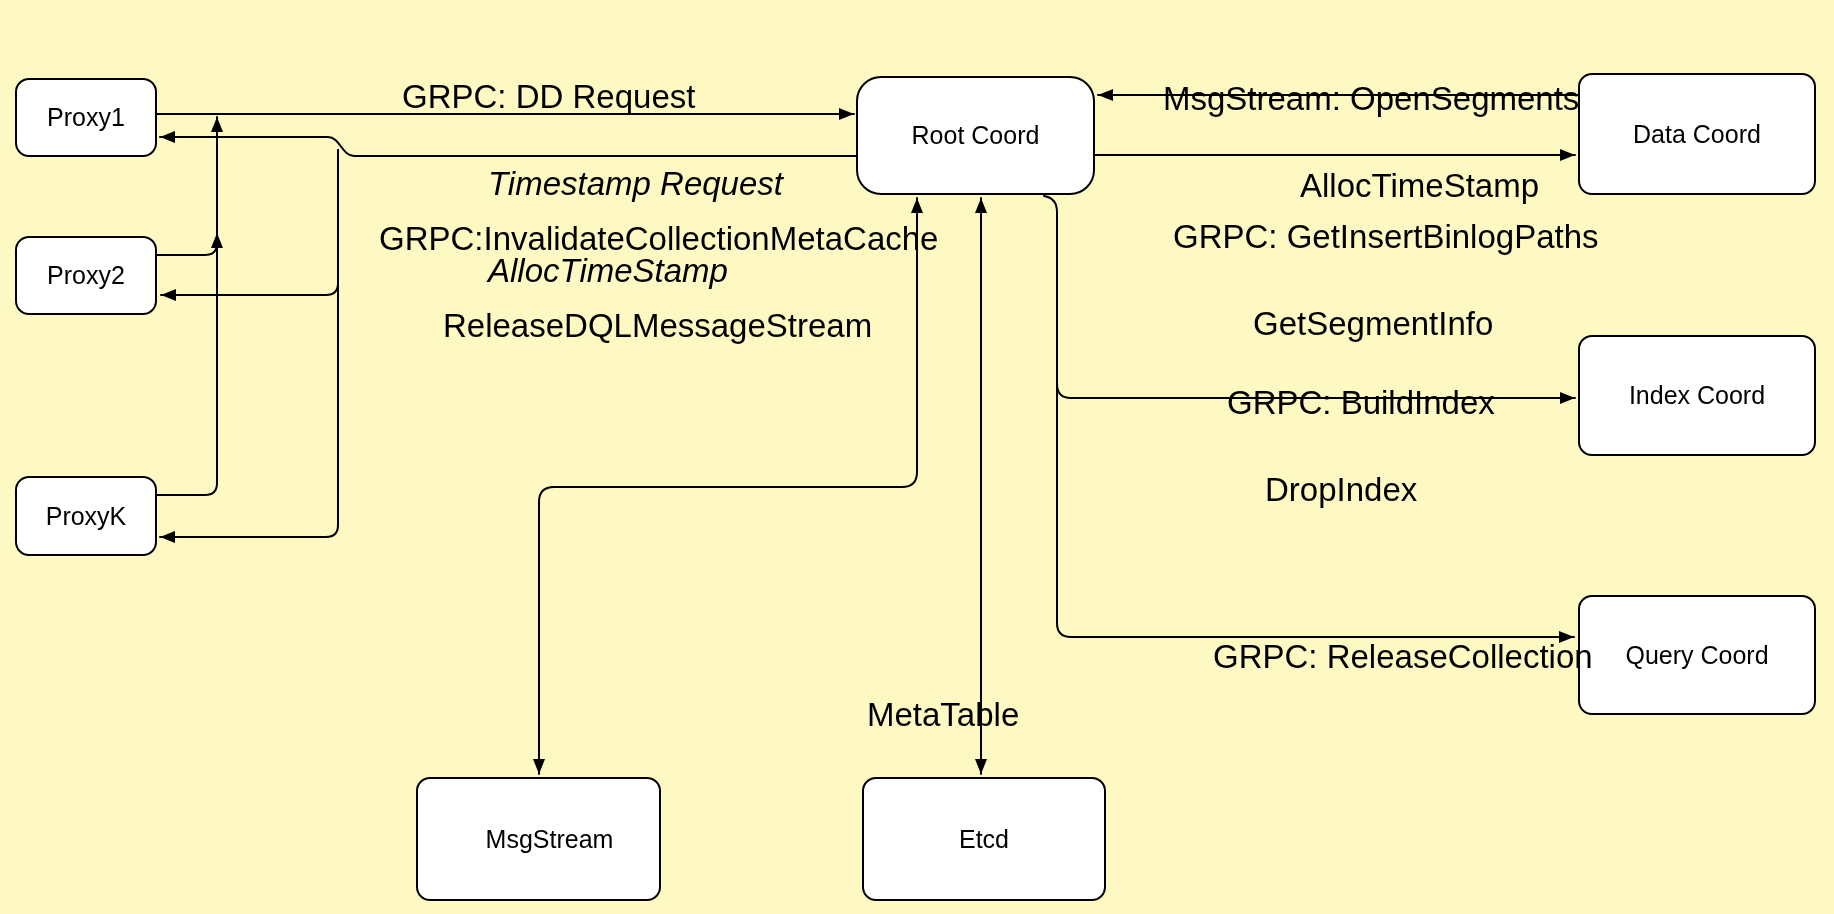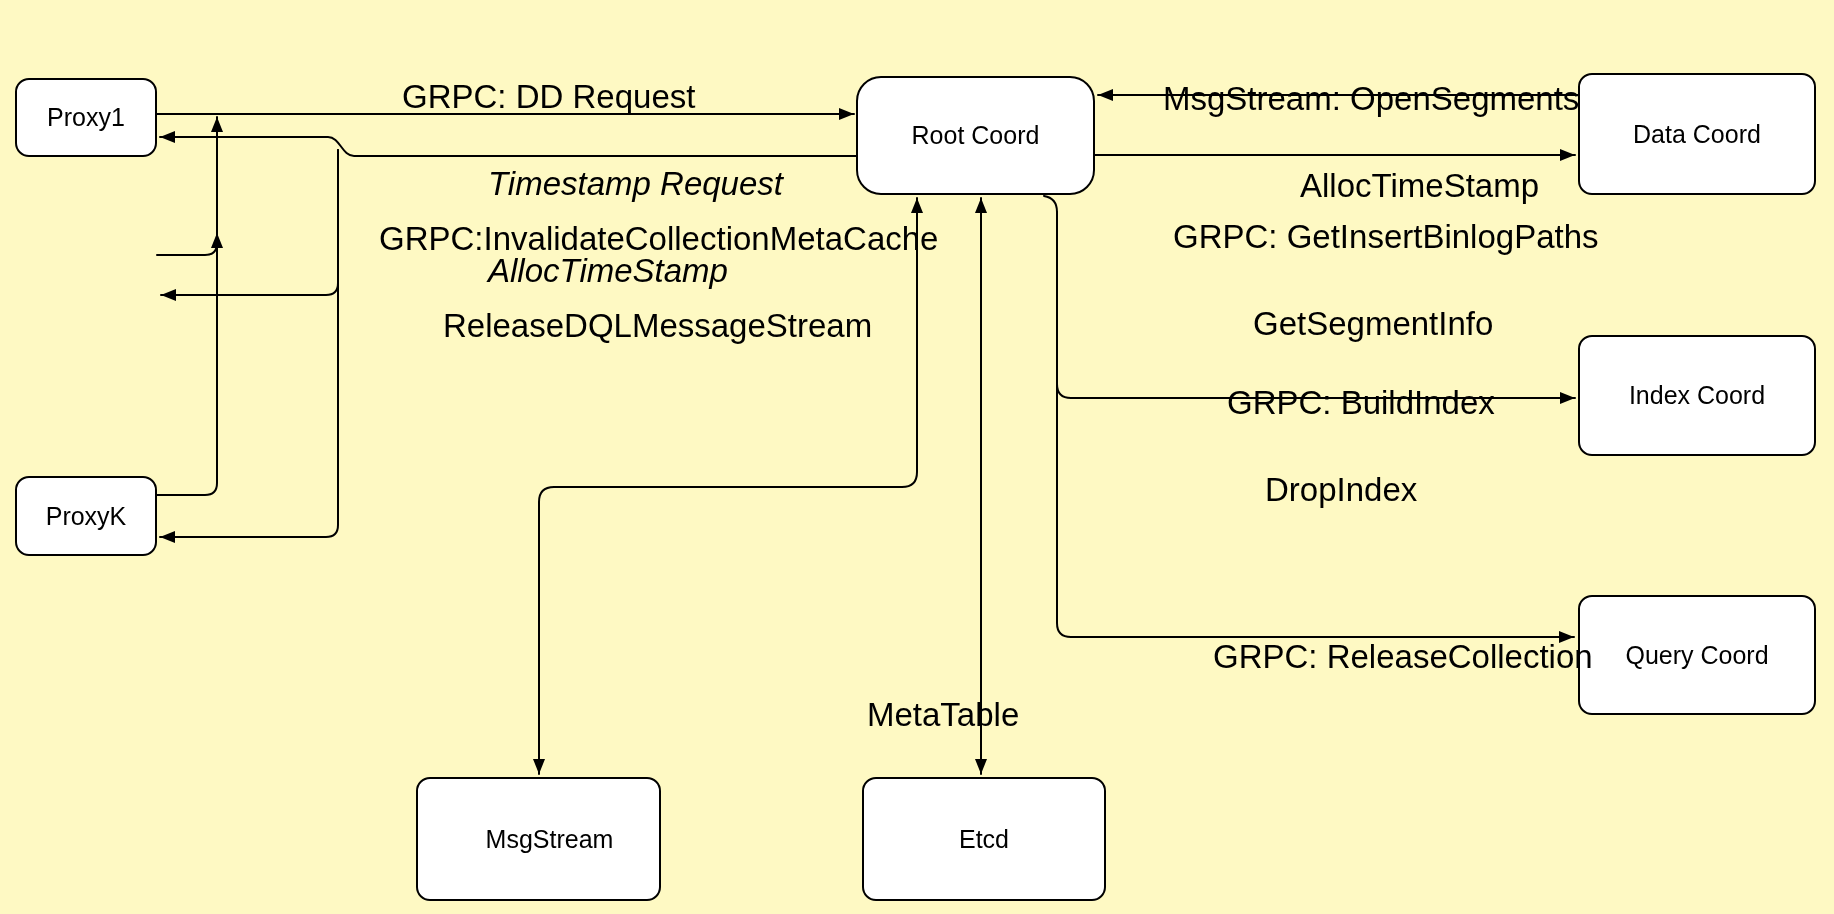--- a/index.html
+++ b/index.html
@@ -90,20 +90,23 @@
 
       <path d="M 917 198 L 917 472 Q 917 487 902 487 L 554 487 Q 539 487 539 502 L 539 774" marker-start="url(#arrS)" marker-end="url(#arr)"></path>
 
       <path d="M 981 198 L 981 774" marker-start="url(#arrS)" marker-end="url(#arr)"></path>
     </g>
   </svg>
 
   <div class="node" id="n-proxy1">
     <span>Proxy1</span>
   </div>
+  <div class="node" id="n-proxy2">
+    <span>Proxy2</span>
+  </div>
   <div class="node" id="n-proxyk">
     <span>ProxyK</span>
   </div>
   <div class="node" id="n-root">
     <span>Root Coord</span>
   </div>
   <div class="node" id="n-data">
     <span>Data Coord</span>
   </div>
   <div class="node" id="n-index">

